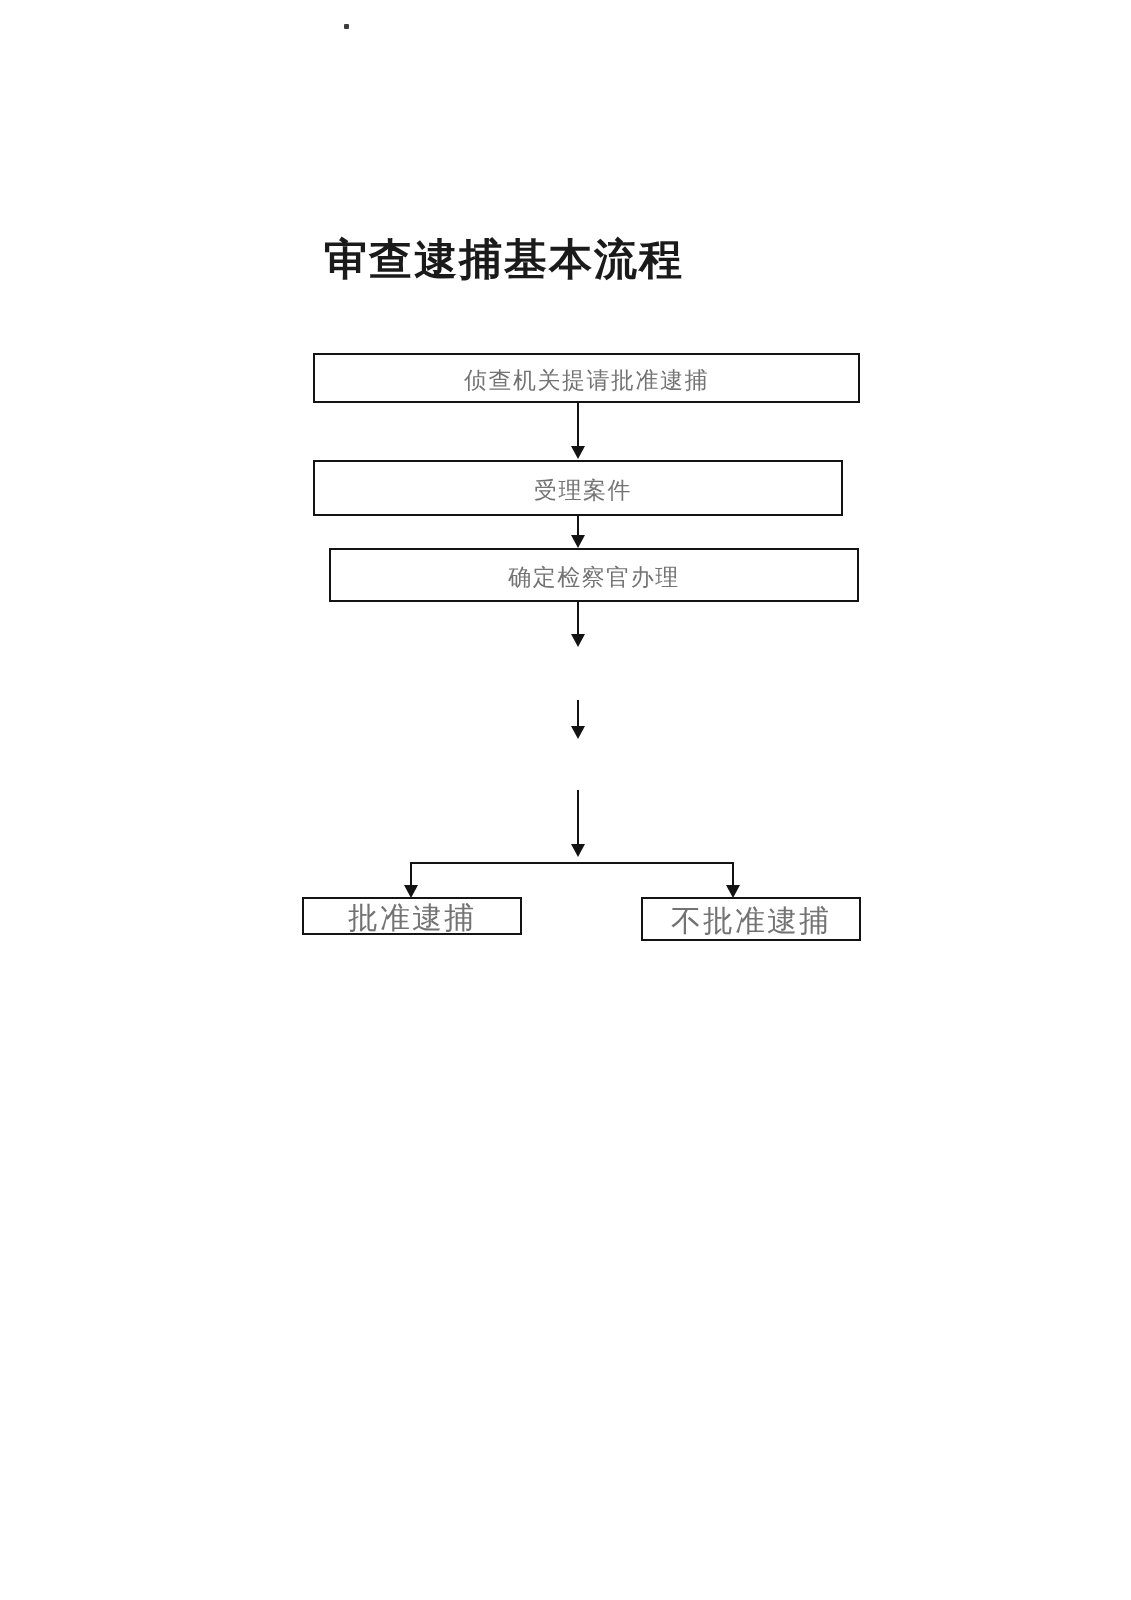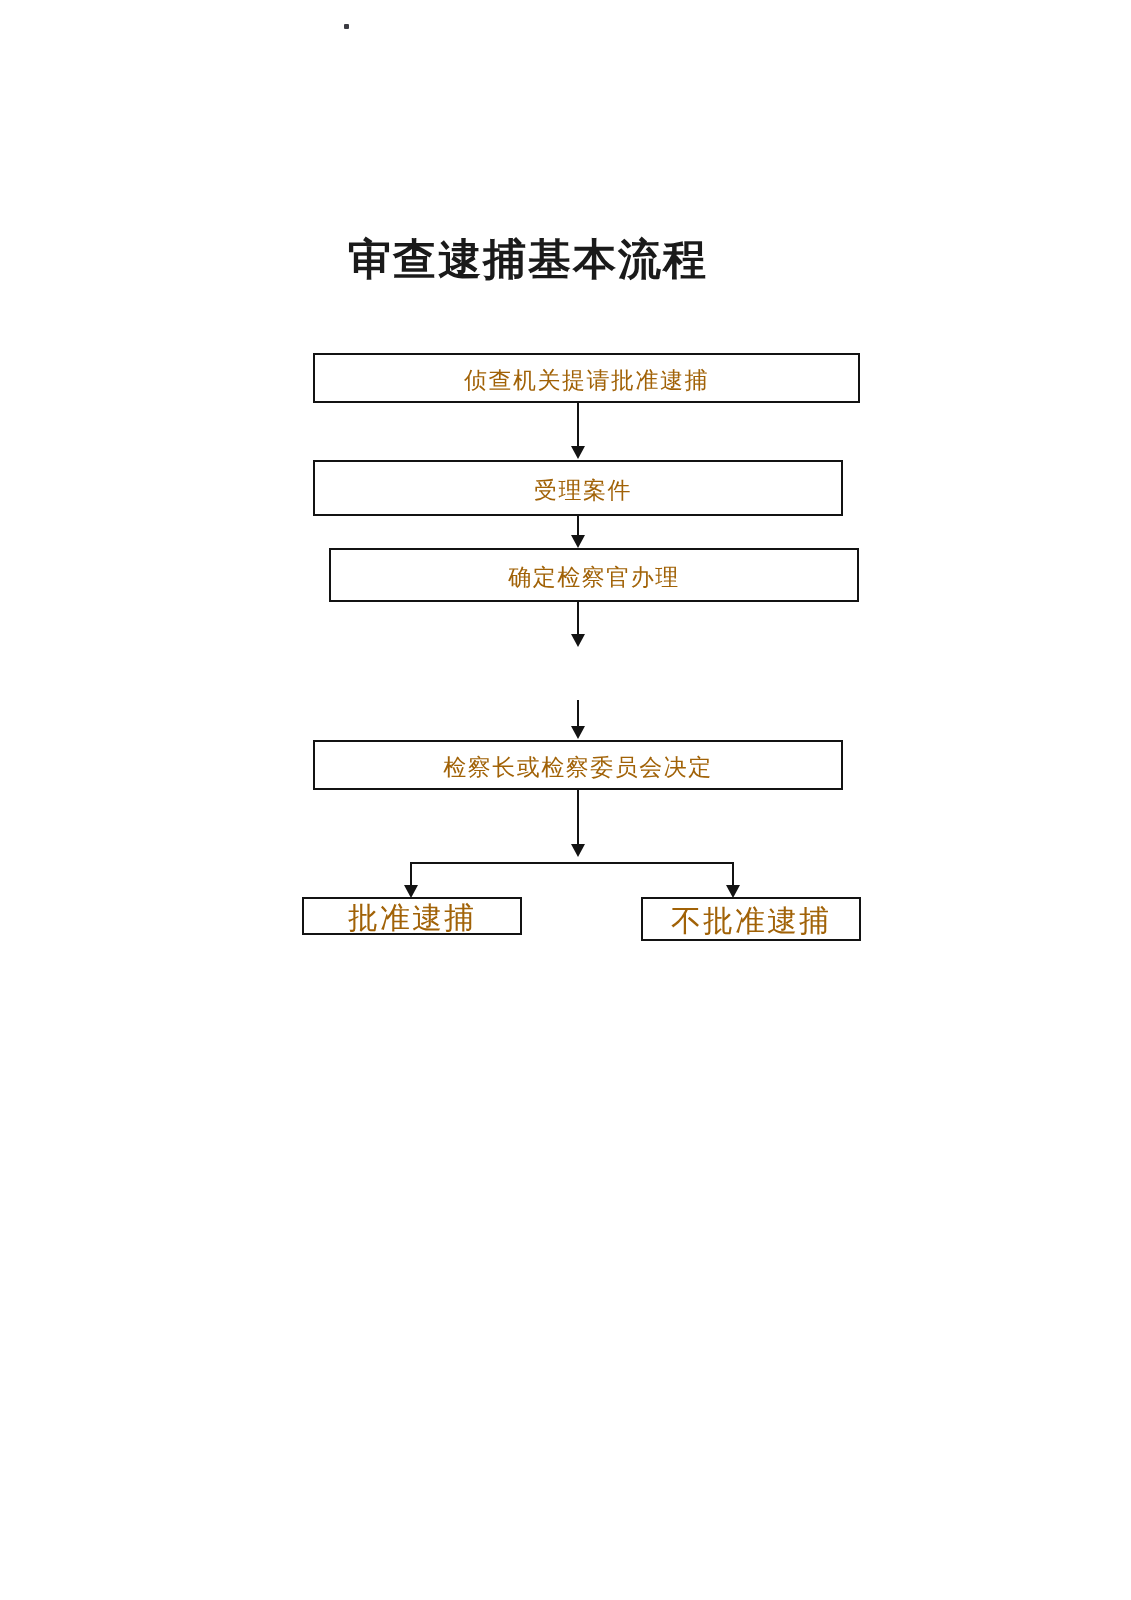--- a/index.html
+++ b/index.html
@@ -36,21 +36,20 @@
     top: 232px;
     width: 1008px;
     text-align: center;
     font-family: "DejaVu Serif", "Liberation Serif", serif;
     font-weight: 700;
     font-size: 43px;
     letter-spacing: 2px;
     color: #1a1a1a;
     line-height: 54px;
     white-space: nowrap;
-    margin-left: 24px;
   }
   .flow {
     position: absolute;
     left: 0;
     top: 0;
     width: 1131px;
     height: 1600px;
   }
   .node {
     position: absolute;
@@ -58,21 +57,21 @@
     border: 2px solid #131313;
     background: #ffffff;
     display: flex;
     align-items: center;
     justify-content: center;
   }
   .node .label {
     font-family: "DejaVu Serif", "Liberation Serif", serif;
     font-size: 23px;
     letter-spacing: 1.5px;
-    color: #a16207;
+    color: #737373;
     line-height: 1;
     white-space: nowrap;
     transform: translateY(2px);
   }
   .node.terminal .label {
     font-size: 30px;
     letter-spacing: 2px;
   }
   
   .vline {
@@ -123,23 +122,20 @@
       <span class="label">确定检察官办理</span>
     </div>
 
     <div class="vline" style="left:577px; top:602px; height:34px;"></div>
     <div class="arrowhead" style="left:571px; top:634px;"></div>
 
 
     <div class="vline" style="left:577px; top:700px; height:28px;"></div>
     <div class="arrowhead" style="left:571px; top:726px;"></div>
 
-    <div class="node" style="left:313px; top:740px; width:530px; height:50px;">
-      <span class="label">检察长或检察委员会决定</span>
-    </div>
 
     <div class="vline" style="left:577px; top:790px; height:56px;"></div>
     <div class="arrowhead" style="left:571px; top:844px;"></div>
 
     <div class="hline" style="left:410px; top:862px; width:324px;"></div>
 
     <div class="vline" style="left:410px; top:862px; height:28px;"></div>
     <div class="arrowhead" style="left:404px; top:885px;"></div>
 
     <div class="vline" style="left:732px; top:862px; height:28px;"></div>

